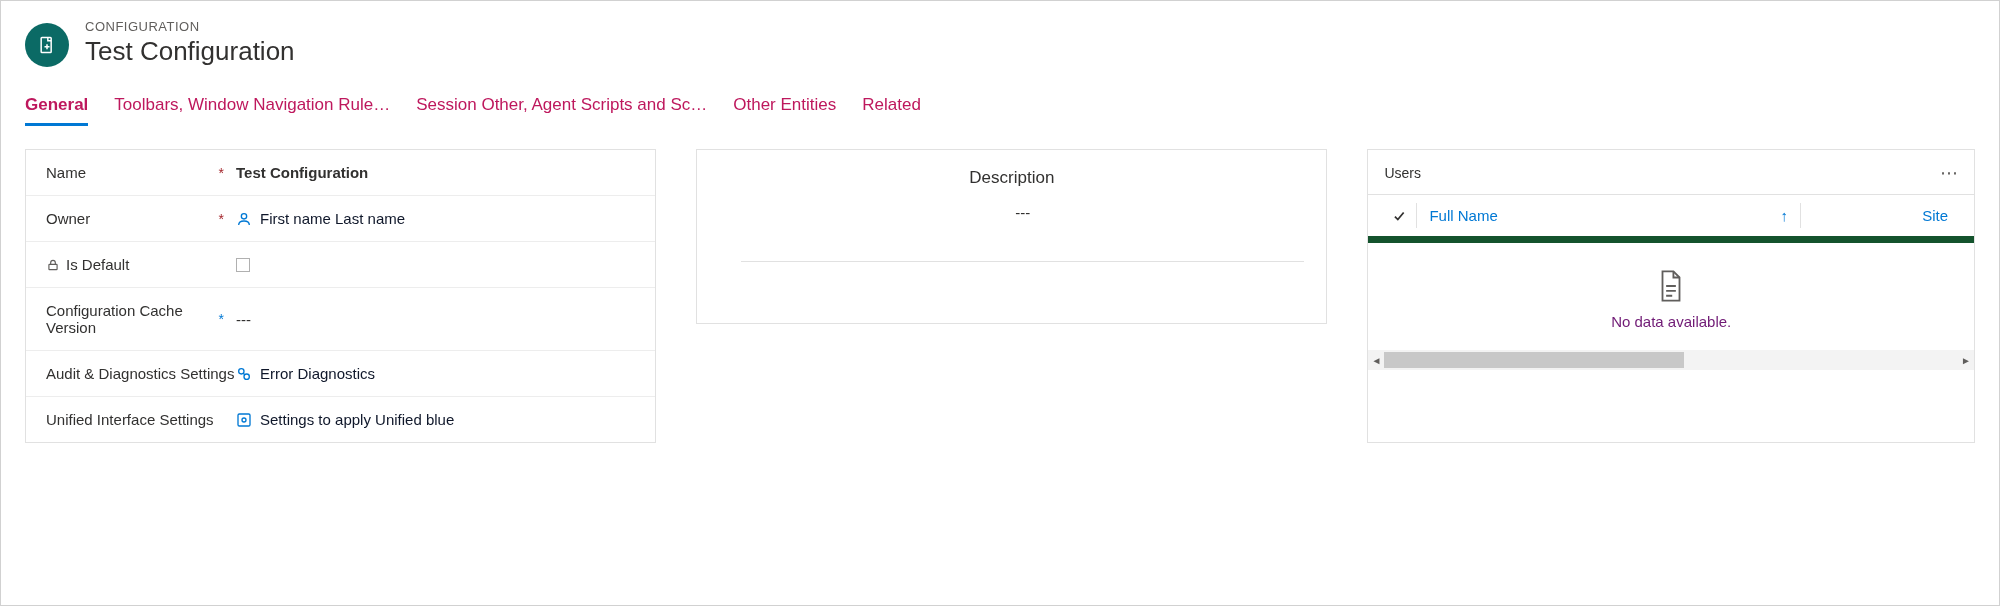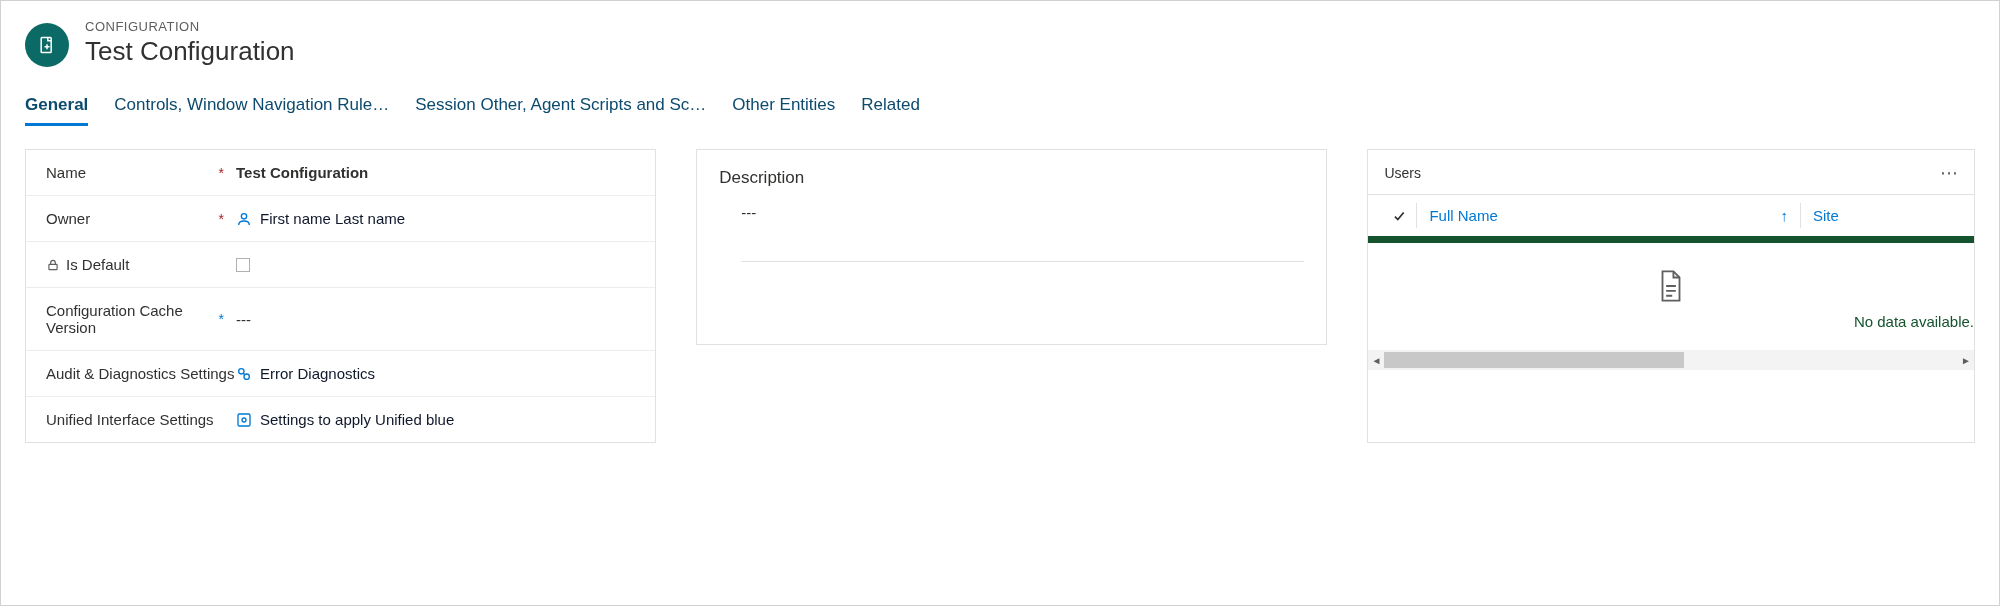--- a/index.html
+++ b/index.html
@@ -47,42 +47,42 @@
   
   .tabs {
     display: flex;
     gap: 26px;
     padding: 0 24px;
     border-bottom: 1px solid transparent;
     margin-top: 18px;
   }
   .tab {
     font-size: 17px;
-    color: #0c4a6e;
+    color: #be185d;
     padding-bottom: 8px;
     cursor: pointer;
     white-space: nowrap;
   }
   .tab.active {
     font-weight: 600;
     border-bottom: 3px solid #0078d4;
   }
 
   
   .content {
     display: flex;
     gap: 40px;
     padding: 22px 24px;
   }
   .panel {
     border: 1px solid #e1e1e1;
     background: #fff;
   }
   .panel-left { width: 640px; }
-  .panel-mid  { width: 640px; height: 196px; }
+  .panel-mid  { width: 640px; height: 175px; text-align: center; }
   .panel-right{ width: 616px; }
 
   
   .form-row {
     display: flex;
     align-items: center;
     padding: 14px 20px;
     border-bottom: 1px solid #ededed;
   }
   .form-row:last-child { border-bottom: none; }
@@ -148,25 +148,25 @@
     border-left: 1px solid #e1e1e1;
     padding: 4px 12px;
     color: #0078d4;
     font-size: 15px;
     display: flex;
     align-items: center;
     flex: 1;
     cursor: pointer;
   }
   .sort-arrow { margin-left: auto; color:#0078d4; }
-  .users-site { flex: 0 0 160px; }
+  .users-site { flex: 0 0 160px; justify-content: flex-end; }
   .users-empty {
-    text-align: right;
+    text-align: center;
     padding: 26px 0 20px 0;
-    color: #14532d;
+    color: #701a75;
     font-size: 15px;
   }
   .users-empty svg { display:block; margin:0 auto 10px auto; }
   .users-scroll {
     height: 20px;
     background: #f3f3f3;
     display: flex;
     align-items: center;
     position: relative;
   }
@@ -196,21 +196,21 @@
     </svg>
   </div>
   <div class="header-text">
     <div class="breadcrumb">CONFIGURATION</div>
     <div class="title">Test Configuration</div>
   </div>
 </div>
 
 <div class="tabs">
   <div class="tab active">General</div>
-  <div class="tab">Controls, Window Navigation Rule…</div>
+  <div class="tab">Toolbars, Window Navigation Rule…</div>
   <div class="tab">Session Other, Agent Scripts and Sc…</div>
   <div class="tab">Other Entities</div>
   <div class="tab">Related</div>
 </div>
 
 <div class="content">
 
   <div class="panel panel-left">
 
     <div class="form-row">

